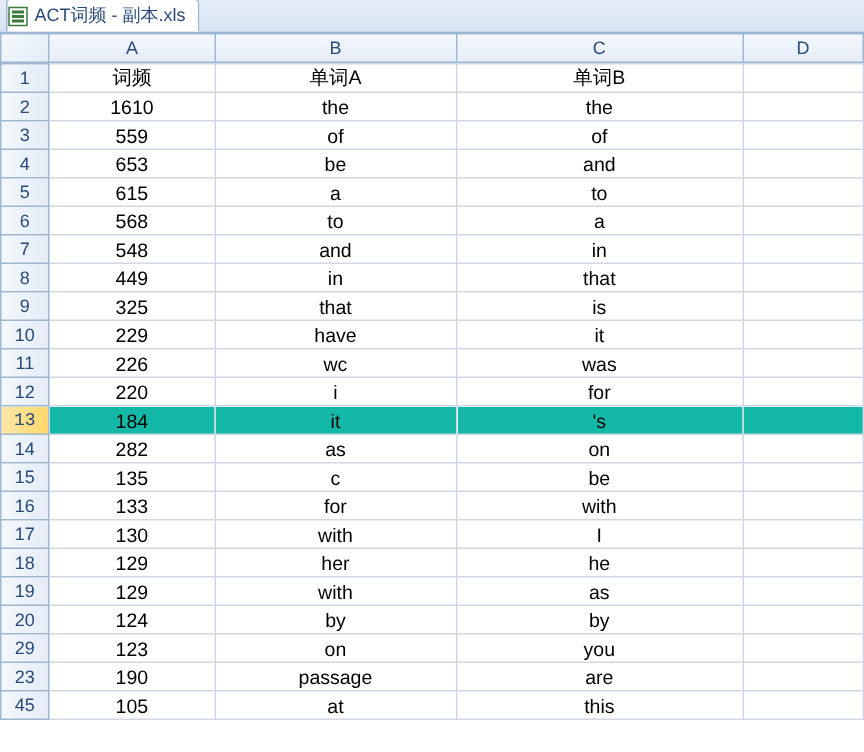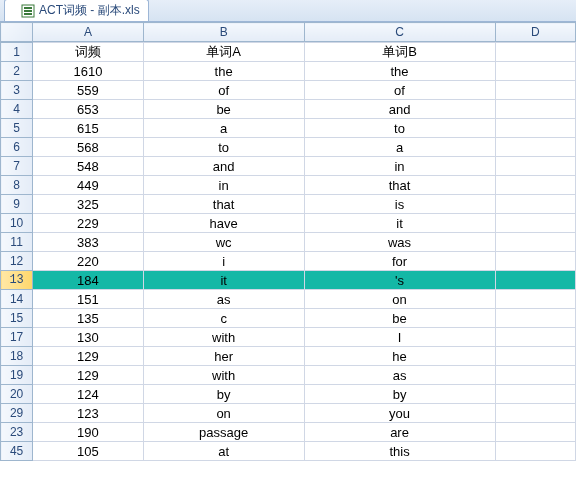--- a/index.html
+++ b/index.html
@@ -17,21 +17,21 @@
     height: 22px;
     display: flex;
     align-items: flex-end;
     padding-left: 4px;
   }
   .tab {
     background: #fff;
     border: 1px solid #9db6d6;
     border-bottom: none;
     border-radius: 3px 3px 0 0;
-    padding: 2px 8px 2px 16px;
+    padding: 2px 8px 2px 0;
     font-size: 12px;
     display: flex;
     align-items: center;
     gap: 4px;
     color: #2a4a7a;
   }
   .doc-icon {
     width: 14px;
     height: 14px;
     display: inline-block;
@@ -182,54 +182,61 @@
     </div>
     <div class="row">
       <div class="rownum">10</div>
       <div class="cell colA">229</div>
       <div class="cell colB">have</div>
       <div class="cell colC">it</div>
       <div class="cell colD"></div>
     </div>
     <div class="row">
       <div class="rownum">11</div>
-      <div class="cell colA">383</div>
+      <div class="cell colA">226</div>
       <div class="cell colB">wc</div>
       <div class="cell colC">was</div>
       <div class="cell colD"></div>
     </div>
     <div class="row">
       <div class="rownum">12</div>
       <div class="cell colA">220</div>
       <div class="cell colB">i</div>
       <div class="cell colC">for</div>
       <div class="cell colD"></div>
     </div>
     <div class="row">
       <div class="rownum selected">13</div>
       <div class="cell colA selected">184</div>
       <div class="cell colB selected">it</div>
       <div class="cell colC selected">'s</div>
       <div class="cell colD selected"></div>
     </div>
     <div class="row">
       <div class="rownum">14</div>
-      <div class="cell colA">151</div>
+      <div class="cell colA">282</div>
       <div class="cell colB">as</div>
       <div class="cell colC">on</div>
       <div class="cell colD"></div>
     </div>
     <div class="row">
       <div class="rownum">15</div>
       <div class="cell colA">135</div>
       <div class="cell colB">c</div>
       <div class="cell colC">be</div>
       <div class="cell colD"></div>
     </div>
     <div class="row">
+      <div class="rownum">16</div>
+      <div class="cell colA">133</div>
+      <div class="cell colB">for</div>
+      <div class="cell colC">with</div>
+      <div class="cell colD"></div>
+    </div>
+    <div class="row">
       <div class="rownum">17</div>
       <div class="cell colA">130</div>
       <div class="cell colB">with</div>
       <div class="cell colC">I</div>
       <div class="cell colD"></div>
     </div>
     <div class="row">
       <div class="rownum">18</div>
       <div class="cell colA">129</div>
       <div class="cell colB">her</div>

